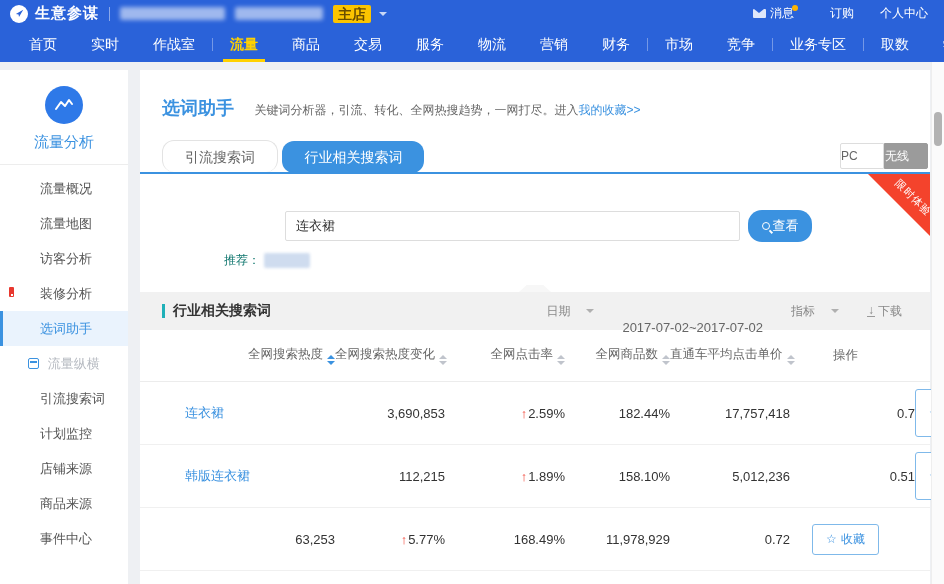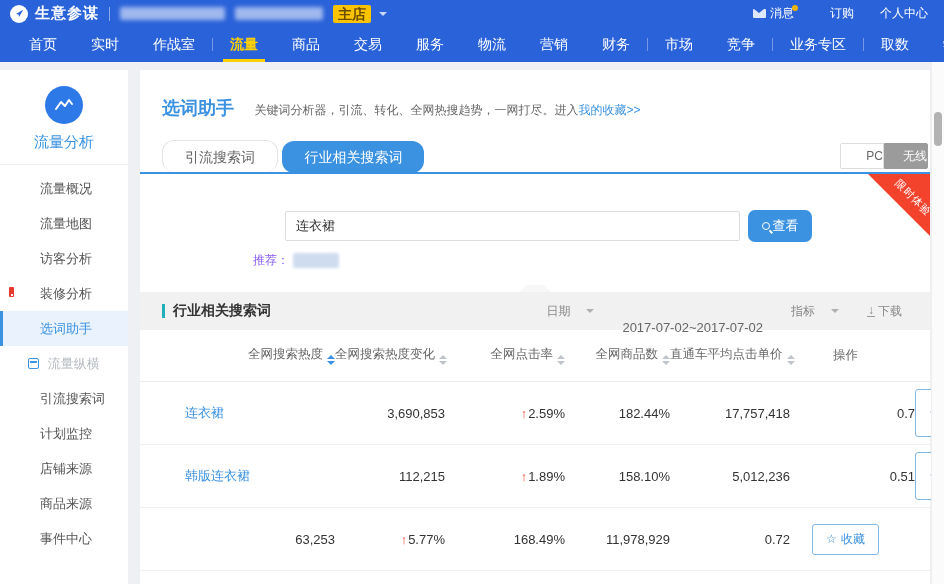--- a/index.html
+++ b/index.html
@@ -65,40 +65,40 @@
   .page-head{ padding:26px 0 0 22px; }
   .page-title{ font-size:18px; color:#3b92e0; font-weight:bold; display:inline-block; }
   .page-desc{ font-size:12px; color:#666; margin-left:16px; }
   .fav-link{ color:#3b92e0; cursor:pointer; text-decoration:none; }
   .tabs-row{ margin-top:20px; padding-left:22px; position:relative; height:32px; }
   .tab{ display:inline-block; height:32px; line-height:32px; padding:0 22px; font-size:14px; cursor:pointer;border-radius:12px; }
   .tab.inactive{ background:#fff; border:1px solid #e3e3e3; border-bottom:none; color:#666; }
   .tab.active{ background:#3b92e0; color:#fff; }
   .blue-line{ height:2px; background:#3b92e0; }
   .toggle{ position:absolute; right:2px; top:3px; display:flex; }
-  .tg{ width:44px; height:26px; line-height:24px; text-align:right; font-size:12px; cursor:pointer; }
+  .tg{ width:44px; height:26px; line-height:24px; text-align:left; font-size:12px; cursor:pointer; }
   .tg-pc{ background:#fff; border:1px solid #ddd; color:#666; border-radius:2px 0 0 2px; }
   .tg-wl{ background:#9b9b9b; border:1px solid #9b9b9b; color:#fff; border-radius:0 2px 2px 0; }
   .ribbon{ position:absolute; top:104px; right:0; width:62px; height:62px; overflow:hidden; }
   .ribbon::before{ content:""; position:absolute; top:0; right:0;
     border-top:62px solid #f4432c; border-left:62px solid transparent; }
   .ribbon-text{ position:absolute; top:17px; right:-6px; transform:rotate(45deg);
     color:#fff; font-size:10.5px; letter-spacing:1px; }
   .search-row{ margin:36px 0 0 145px; display:flex; align-items:center; }
   .kw-input{ width:455px; height:30px; border:1px solid #ddd; border-radius:2px;
     padding-left:10px; font-size:13px; color:#333; outline:none;
     font-family:"Liberation Sans","DejaVu Sans",sans-serif; }
   .view-btn{ margin-left:8px; width:64px; height:32px; background:#3b92e0; color:#fff;
-    border:none; border-radius:7px; font-size:13px; cursor:pointer;
+    border:none; border-radius:14px; font-size:13px; cursor:pointer;
     display:flex; align-items:center; justify-content:center; gap:3px;
     font-family:"Liberation Sans","DejaVu Sans",sans-serif; }
   .mag{ width:8px; height:8px; border:1.5px solid #fff; border-radius:50%; position:relative; flex:0 0 auto; }
   .mag::after{ content:""; position:absolute; width:1.5px; height:4px; background:#fff;
     left:7px; top:7px; transform:rotate(-45deg); }
-  .recommend{ margin:10px 0 0 113px; font-size:12px; color:#8b5cf6; display:flex; align-items:center; height:16px; }
+  .recommend{ margin:10px 0 0 84px; font-size:12px; color:#0f766e; display:flex; align-items:center; height:16px; }
   .rec-chip{ width:46px; height:15px; background:#cfdcef; filter:blur(1.5px); margin-left:4px; border-radius:2px; }
   .section-bar{ margin-top:24px; height:38px; background:#f1f1f1; display:flex; align-items:center; position:relative; }
   .notch{ position:absolute; top:-7px; left:50%; transform:translateX(-50%);
     width:32px; height:7px; background:#f7f7f7; clip-path:polygon(0 100%,100% 100%,76% 0,24% 0); }
   .section-marker{ width:3px; height:14px; background:#1fb0b8; margin:0 8px 0 22px; }
   .section-title{ font-size:14px; font-weight:bold; color:#333; }
   .section-right{ margin-left:auto; display:flex; align-items:center; gap:28px; padding-right:28px; font-size:12px; color:#888; }
   .drop{ display:flex; align-items:center; gap:16px; cursor:pointer; }
   .drop-chev{ width:0; height:0; border:4px solid transparent; border-top-color:#b0b0b0; margin-top:4px; }
   .date-range{ font-size:13px; color:#666;margin-top:33px; }

